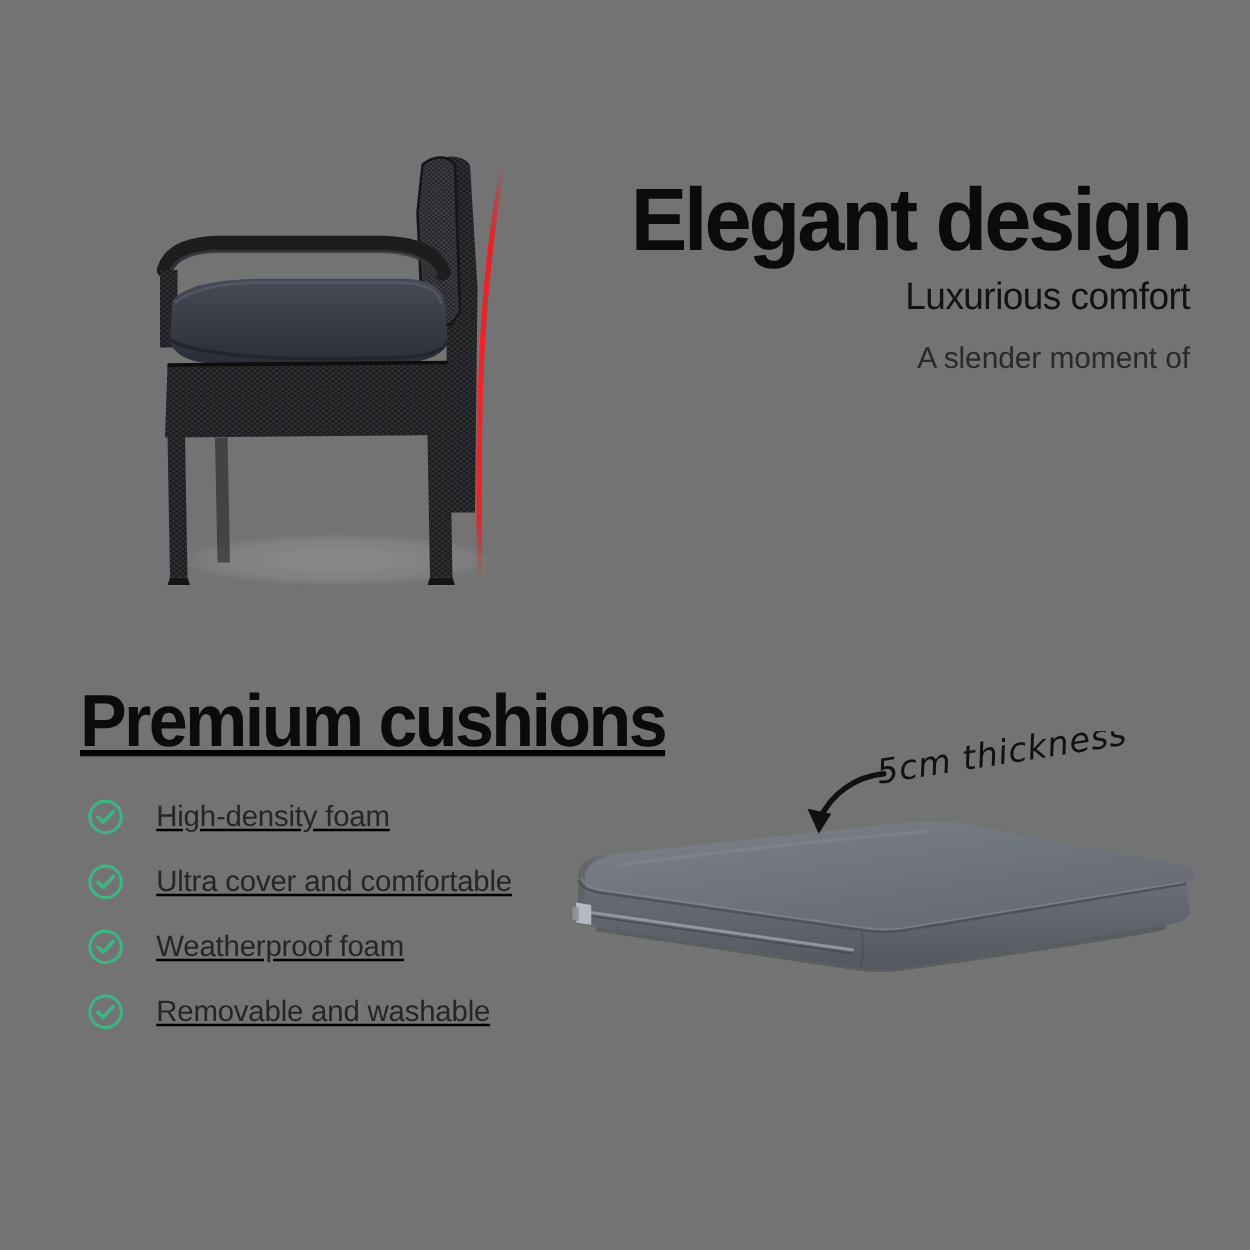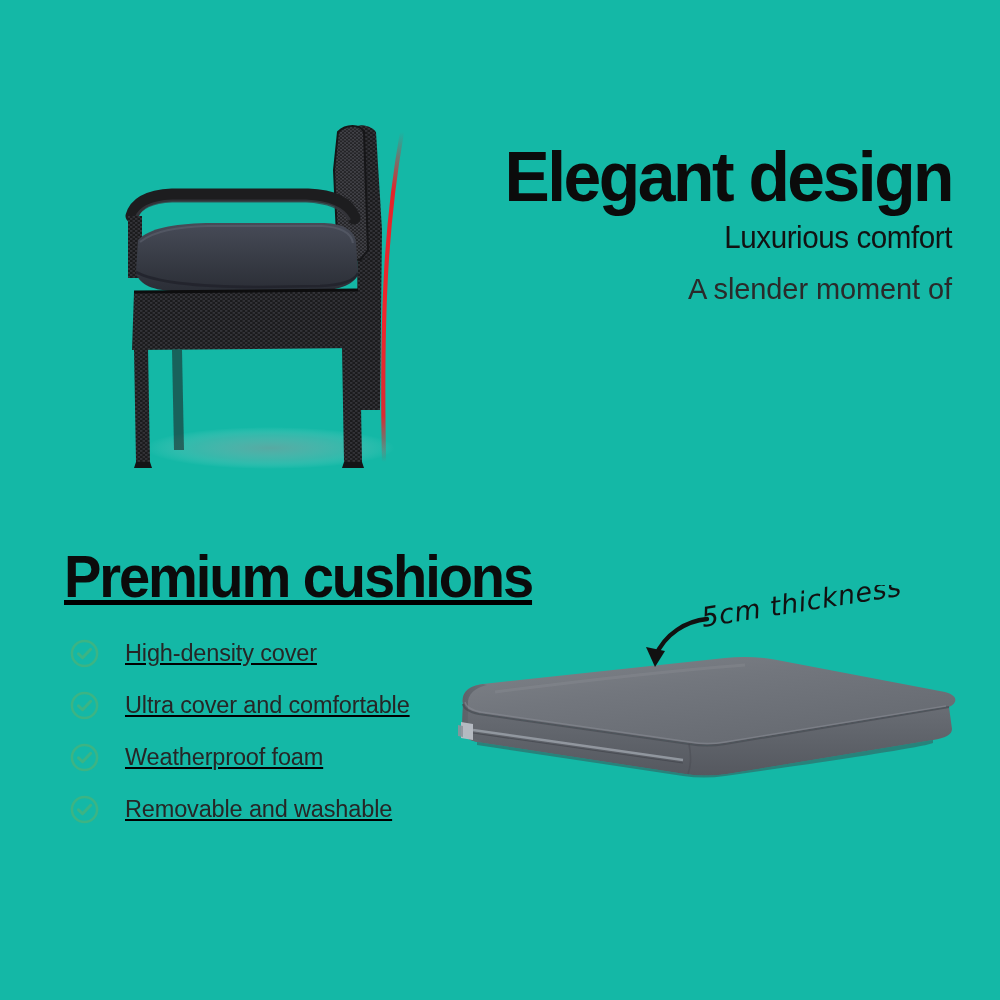--- a/index.html
+++ b/index.html
@@ -9,21 +9,21 @@
     background: #ffffff;
   }
   body {
     font-family: "Liberation Sans", sans-serif;
     -webkit-font-smoothing: antialiased;
   }
   #page {
     position: relative;
     width: 1000px;
     height: 1000px;
-    background: #14b8a6;
+    background: #737373;
     overflow: hidden;
   }
 
   
   .panel-top-text {
     position: absolute;
     left: 470px;
     top: 142px;
     width: 482px;
     text-align: right;
@@ -45,21 +45,21 @@
     font-weight: 500;
     color: #121212;
     letter-spacing: -0.45px;
     line-height: 1.1;
     margin: 9px 0 0 0;
     transform: scaleX(0.97);
     transform-origin: 100% 50%;
     white-space: nowrap;
   }
   .headline-1-desc {
-    font-size: 29px;
+    font-size: 24px;
     font-weight: 400;
     color: #2a2a2a;
     letter-spacing: -0.1px;
     line-height: 1.3;
     margin: 17px 0 0 0;
   }
 
   
   .panel-bottom-text {
     position: absolute;
@@ -223,21 +223,21 @@
 
   <div class="panel-bottom-text">
     <h2 class="headline-2">Premium cushions</h2>
 
     <ul class="feature-list">
       <li class="feature-item">
         <svg class="check-icon" viewBox="0 0 32 32">
           <circle cx="16" cy="16" r="13" fill="none" stroke="#3cb484" stroke-width="2.6"></circle>
           <path d="M9.8 16.4 L 14 20.4 L 22.4 11.6" fill="none" stroke="#3cb484" stroke-width="3.1" stroke-linecap="round" stroke-linejoin="round"></path>
         </svg>
-        <span class="feature-label">High-density cover</span>
+        <span class="feature-label">High-density foam</span>
       </li>
       <li class="feature-item">
         <svg class="check-icon" viewBox="0 0 32 32">
           <circle cx="16" cy="16" r="13" fill="none" stroke="#3cb484" stroke-width="2.6"></circle>
           <path d="M9.8 16.4 L 14 20.4 L 22.4 11.6" fill="none" stroke="#3cb484" stroke-width="3.1" stroke-linecap="round" stroke-linejoin="round"></path>
         </svg>
         <span class="feature-label">Ultra cover and comfortable</span>
       </li>
       <li class="feature-item">
         <svg class="check-icon" viewBox="0 0 32 32">

